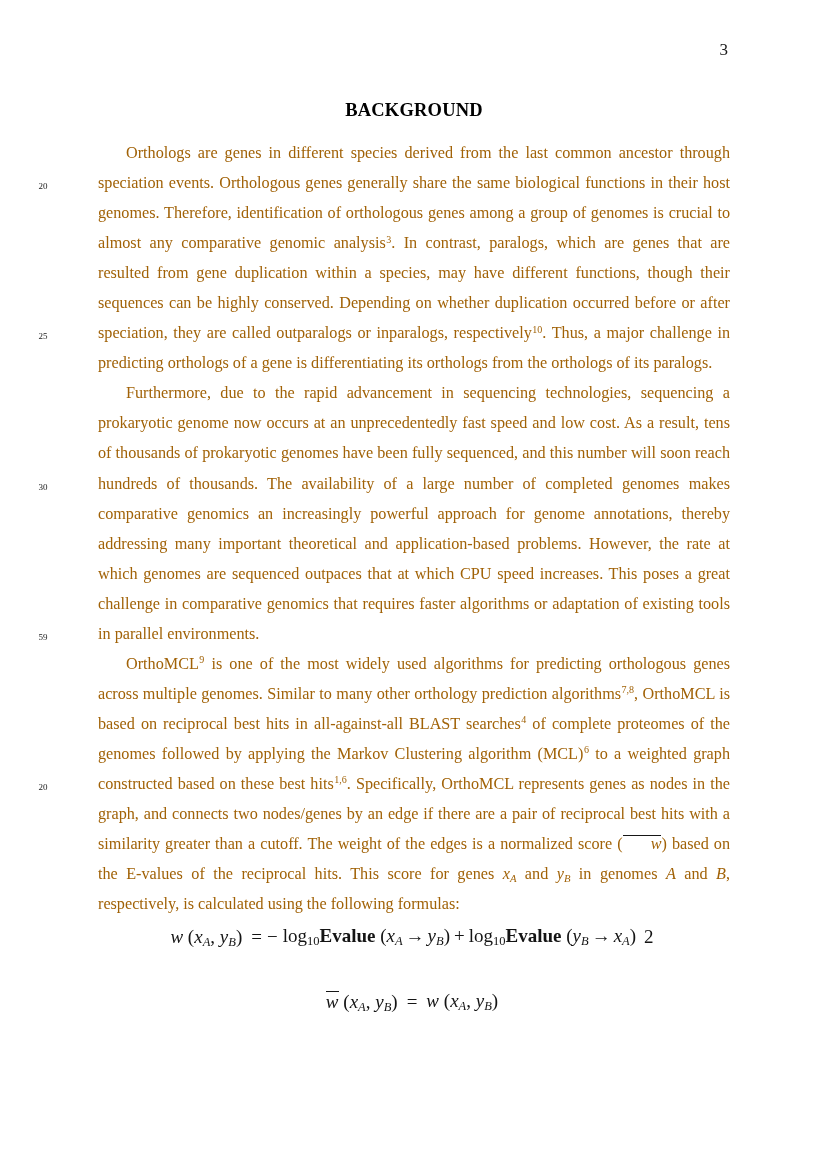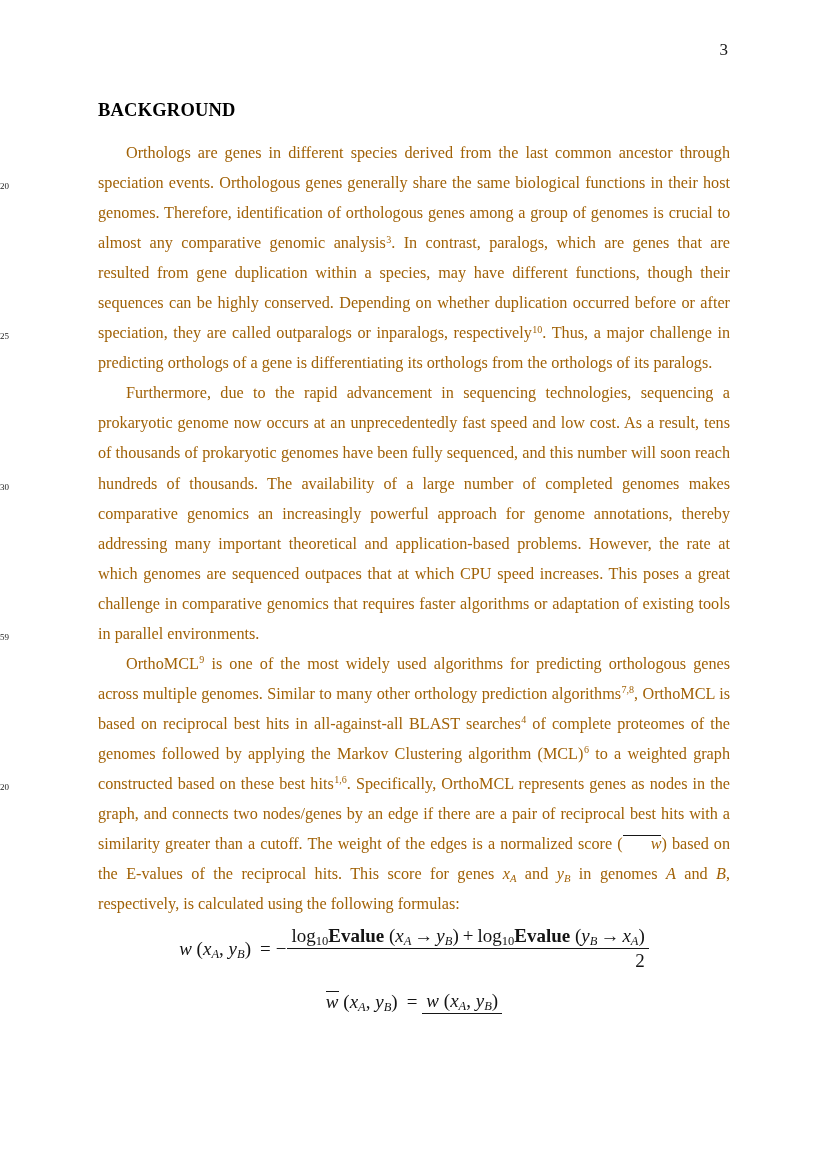--- a/index.html
+++ b/index.html
@@ -26,21 +26,21 @@
     font-size: 17px;
     line-height: 1;
     color: #1a1a1a;
   }
   
   .section-heading {
     position: absolute;
     top: 100px;
     left: 98px;
     width: 632px;
-    text-align: left;
+    text-align: center;
     font-weight: bold;
     font-size: 18.5px;
     letter-spacing: 0.2px;
     color: #000000;
   }
   
   .body-column {
     position: absolute;
     top: 138px;
     left: 98px;
@@ -66,21 +66,21 @@
     top: 138px;
     left: 0;
     width: 98px;
     height: 620px;
     pointer-events: none;
   }
   .lineno {
     position: absolute;
     left: 0;
     width: 86px;
-    text-align: left;
+    text-align: center;
     font-size: 9px;
     line-height: 1;
     color: #1b1b1b;
   }
   
   .mi {
     font-style: italic;
     font-family: "Liberation Serif", "DejaVu Serif", serif;
   }
   sup.cite {
@@ -128,22 +128,22 @@
   .eq-rel {
     font-style: normal;
     padding: 0 5px;
   }
   .eq-neg {
     font-style: normal;
     padding-right: 1px;
   }
   .frac {
     display: inline-flex;
-    flex-direction: column;
-    align-items: flex-end;
+    flex-direction: row;
+    align-items: center;
     vertical-align: middle;
     line-height: 1.18;
   }
   .frac .num {
     padding: 0 4px 1px 4px;
     white-space: nowrap;
   }
   .frac .bar {
     width: 100%;
     height: 1px;

